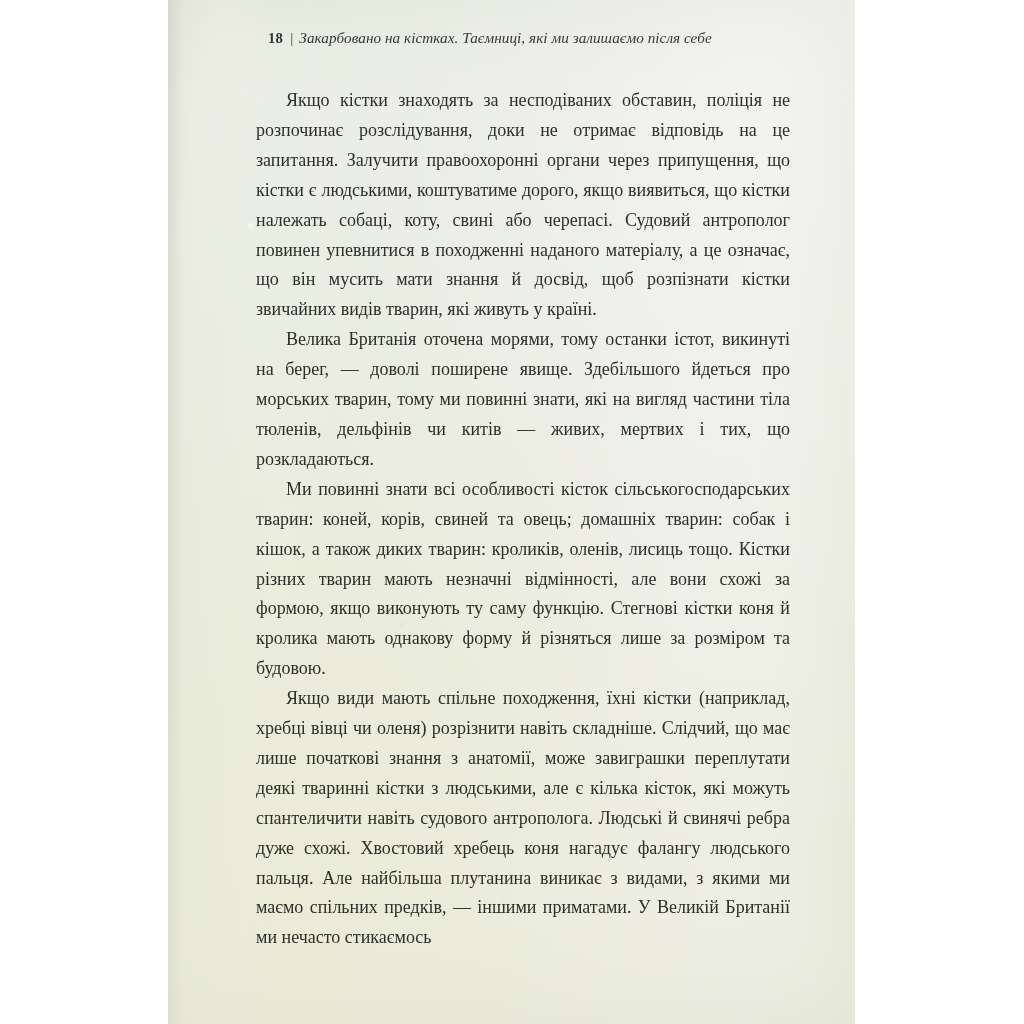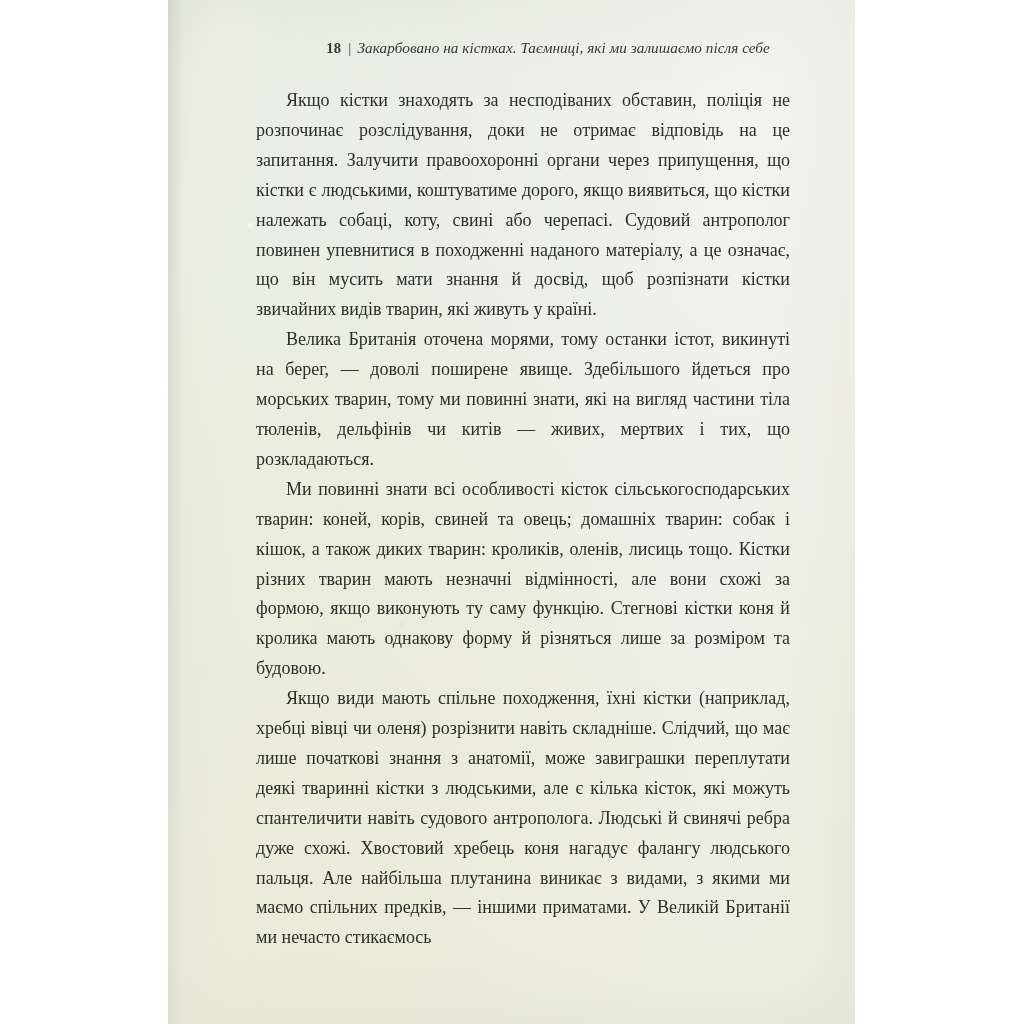--- a/index.html
+++ b/index.html
@@ -75,28 +75,27 @@
     left: 0;
     top: 0;
     width: 687px;
     height: 1024px;
   }
 
   
   .running-head {
     position: absolute;
     left: 100px;
-    top: 39px;
+    top: 29px;
     width: 560px;
     font-family: "Liberation Serif", "DejaVu Serif", serif;
     font-size: 15.2px;
     color: #2b2f2c;
     white-space: nowrap;
     letter-spacing: .1px;
-    text-align: center;
   }
   .rh-pageno {
     font-weight: 700;
     font-style: normal;
     font-size: 14.6px;
     letter-spacing: .3px;
   }
   .rh-sep {
     display: inline-block;
     padding: 0 6px 0 7px;

